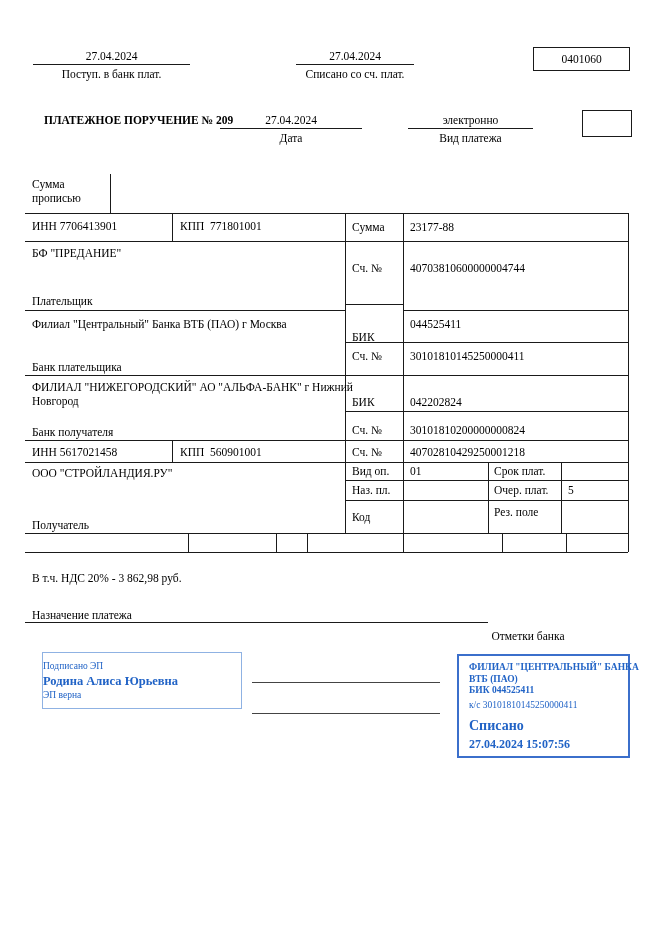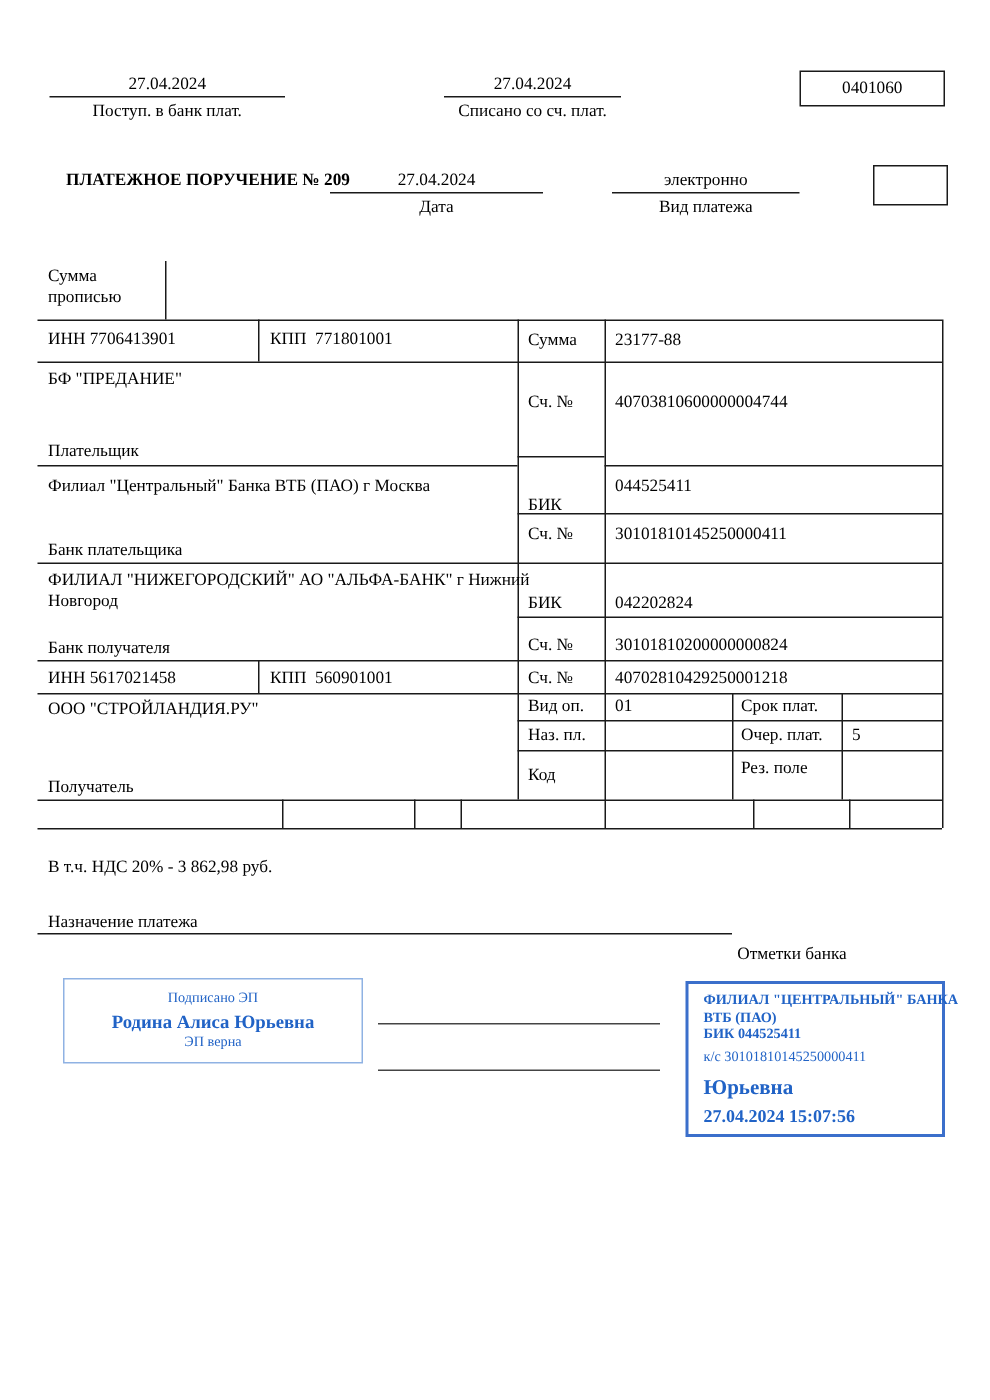--- a/index.html
+++ b/index.html
@@ -6,21 +6,21 @@
   #page{position:relative;width:660px;height:933px;background:#ffffff;overflow:hidden;
         font-family:"Liberation Serif",serif;color:#000;}
   .t{position:absolute;font-size:11.5px;line-height:14px;white-space:pre;}
   .c{text-align:center;}
   .b{font-weight:bold;}
   .hl{position:absolute;height:1px;background:#1a1a1a;}
   .vl{position:absolute;width:1px;background:#1a1a1a;}
   .box{position:absolute;border:1px solid #1a1a1a;display:flex;align-items:center;justify-content:center;}
   .sig{background:#444;}
   .stamp-l{position:absolute;left:42px;top:652px;width:198px;height:55px;border:1px solid #8fb2e3;
-           display:flex;flex-direction:column;align-items:center;justify-content:center;color:#2163c6;}
+           display:flex;flex-direction:column;justify-content:center;color:#2163c6;}
   .stamp-l .sm{font-size:9.5px;line-height:13px;}
   .stamp-l .nm{font-size:12.5px;line-height:16px;font-weight:bold;}
   .stamp-r{position:absolute;left:457px;top:654px;width:173px;height:104px;border:2px solid #3b6fcb;
            box-sizing:border-box;color:#2163c6;padding:6px 10px 0 10px;}
   .stamp-r .ln{font-size:9.5px;line-height:11.5px;font-weight:bold;white-space:pre;}
   .stamp-r .corr{font-size:9.5px;line-height:13px;margin-top:2px;white-space:pre;}
   .stamp-r .st{font-size:14px;line-height:17px;font-weight:bold;margin-top:5px;}
   .stamp-r .dt{font-size:12px;line-height:15px;font-weight:bold;margin-top:3px;white-space:pre;}
 </style>
 </head>
@@ -135,17 +135,17 @@
   </div>
 
   <div class="hl sig" style="left:252px;top:682px;width:188px;"></div>
   <div class="hl sig" style="left:252px;top:713px;width:188px;"></div>
 
   <div class="stamp-r">
     <div class="ln">ФИЛИАЛ "ЦЕНТРАЛЬНЫЙ" БАНКА</div>
     <div class="ln">ВТБ (ПАО)</div>
     <div class="ln">БИК 044525411</div>
     <div class="corr">к/с 30101810145250000411</div>
-    <div class="st">Юрьевна</div>
+    <div class="st">Списано</div>
     <div class="dt">27.04.2024 15:07:56</div>
   </div>
 
 </div>
 
 </body></html>

